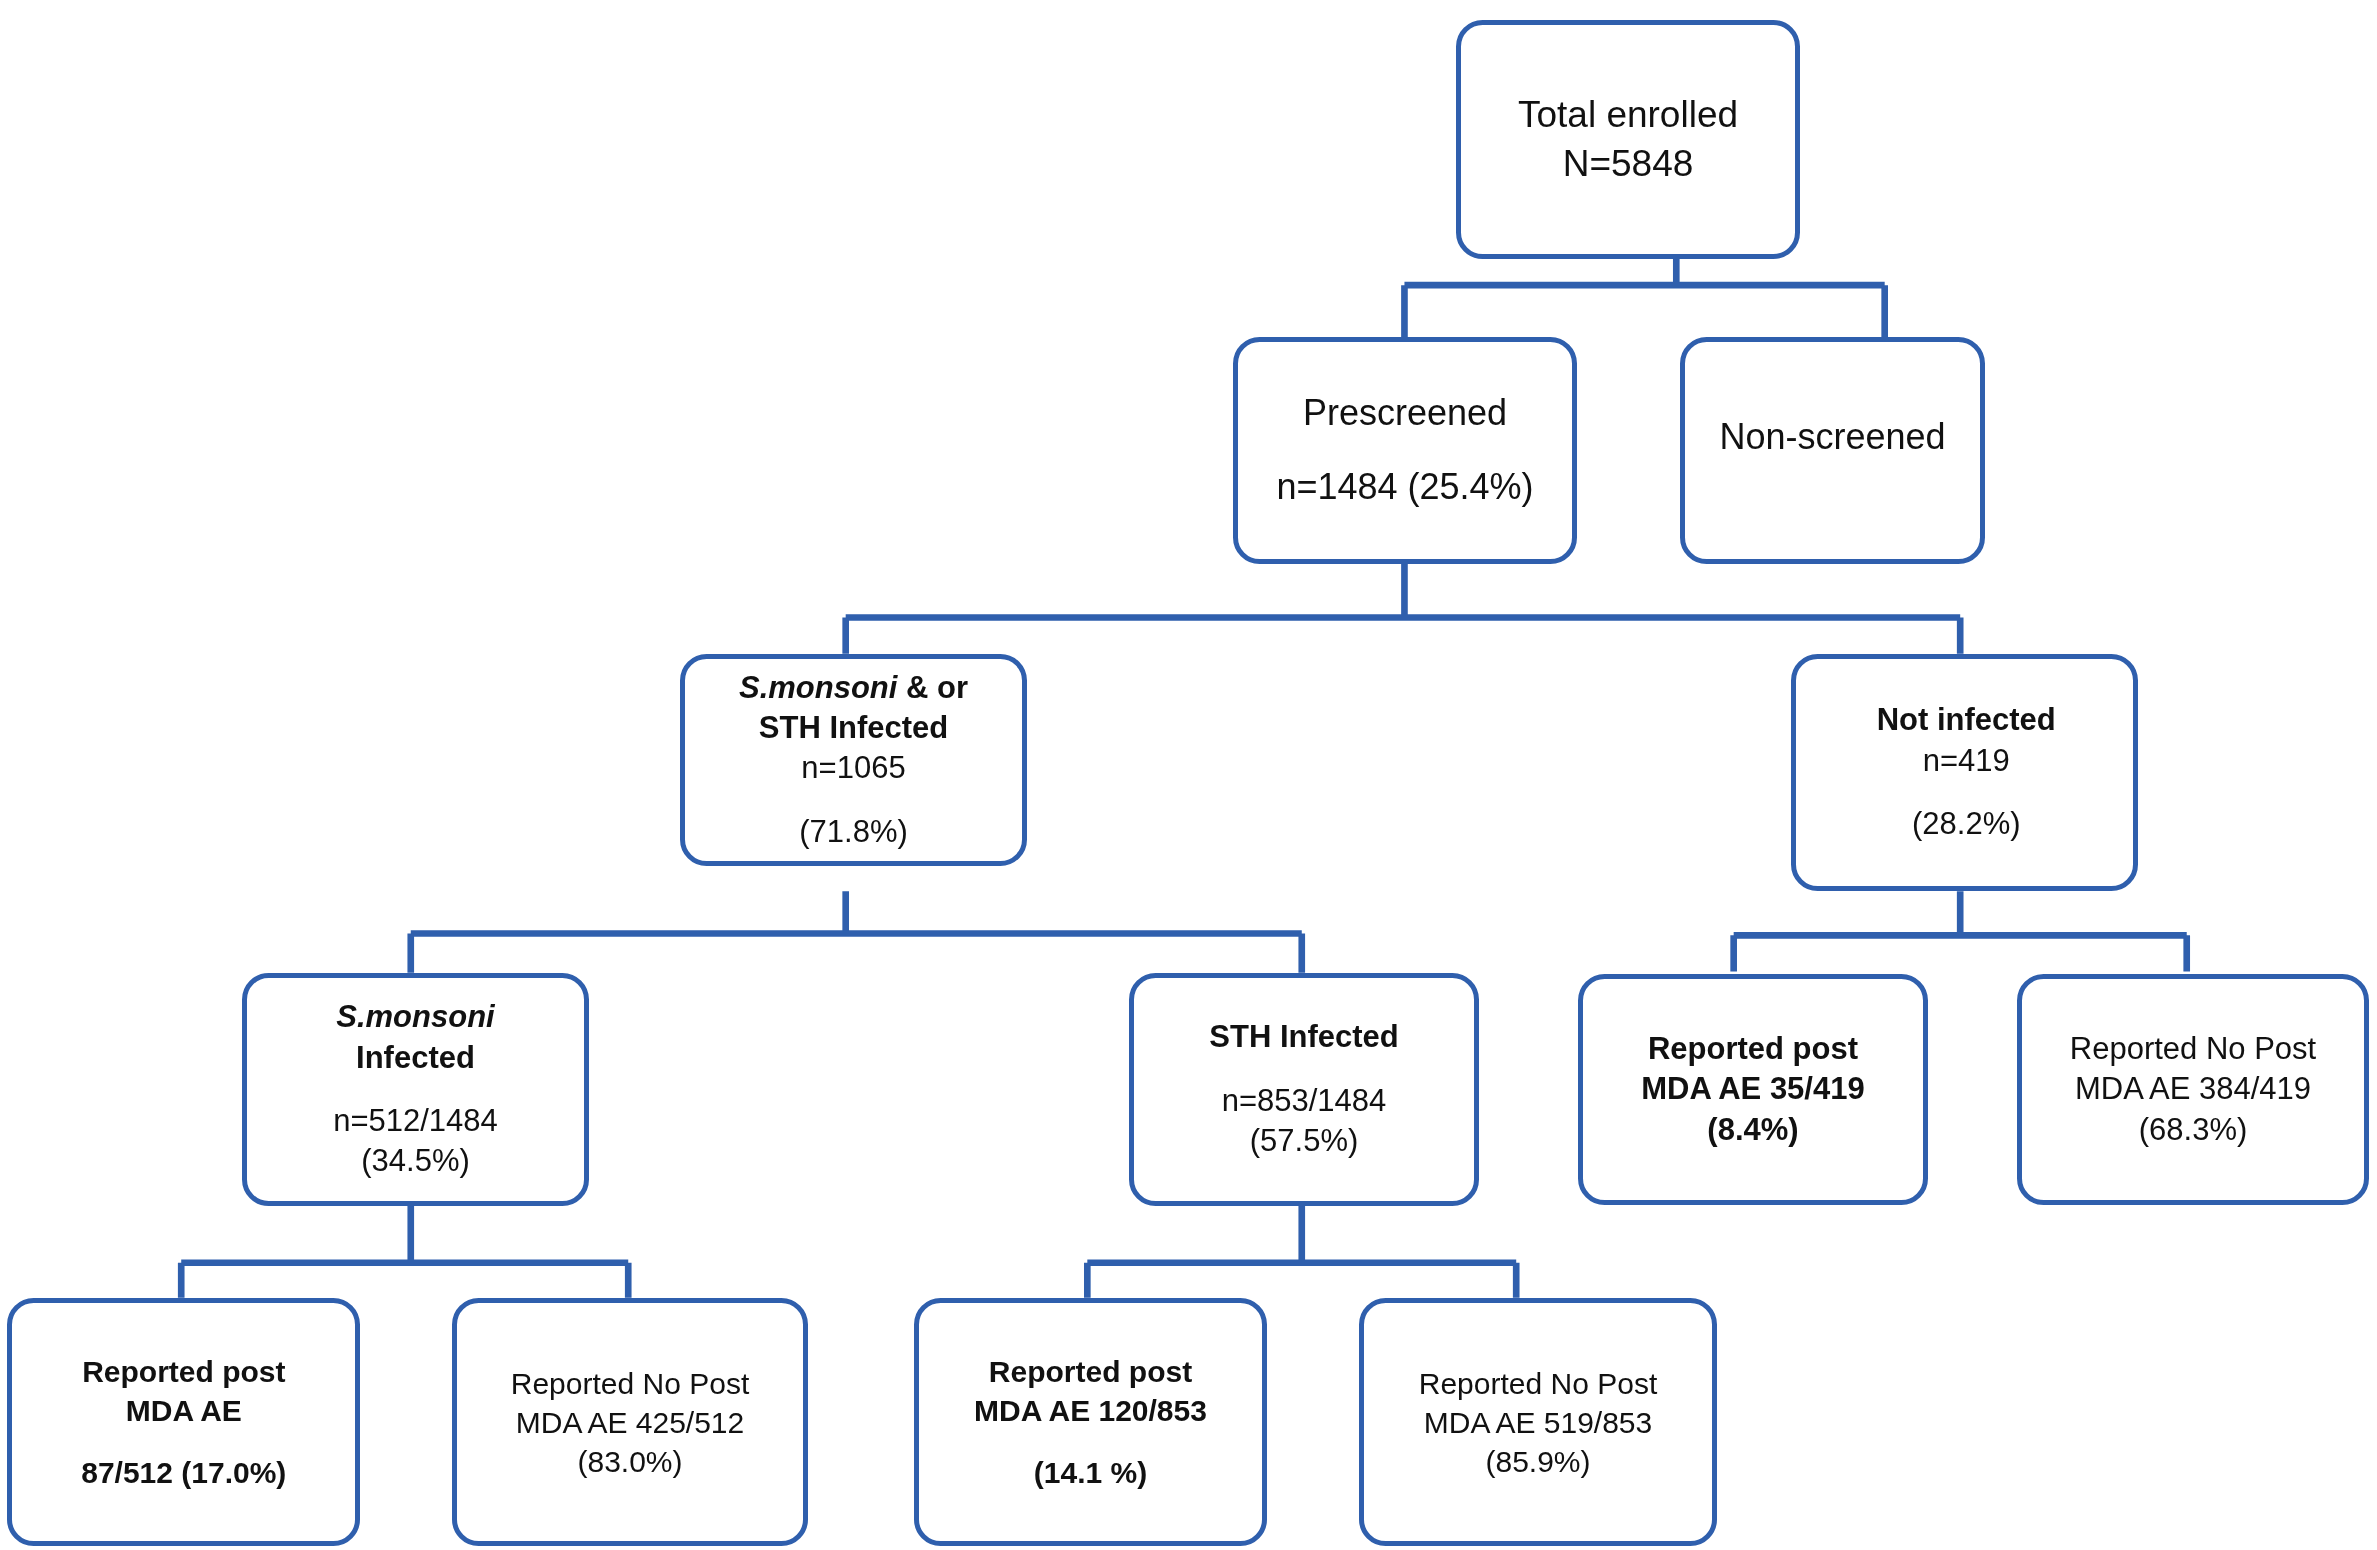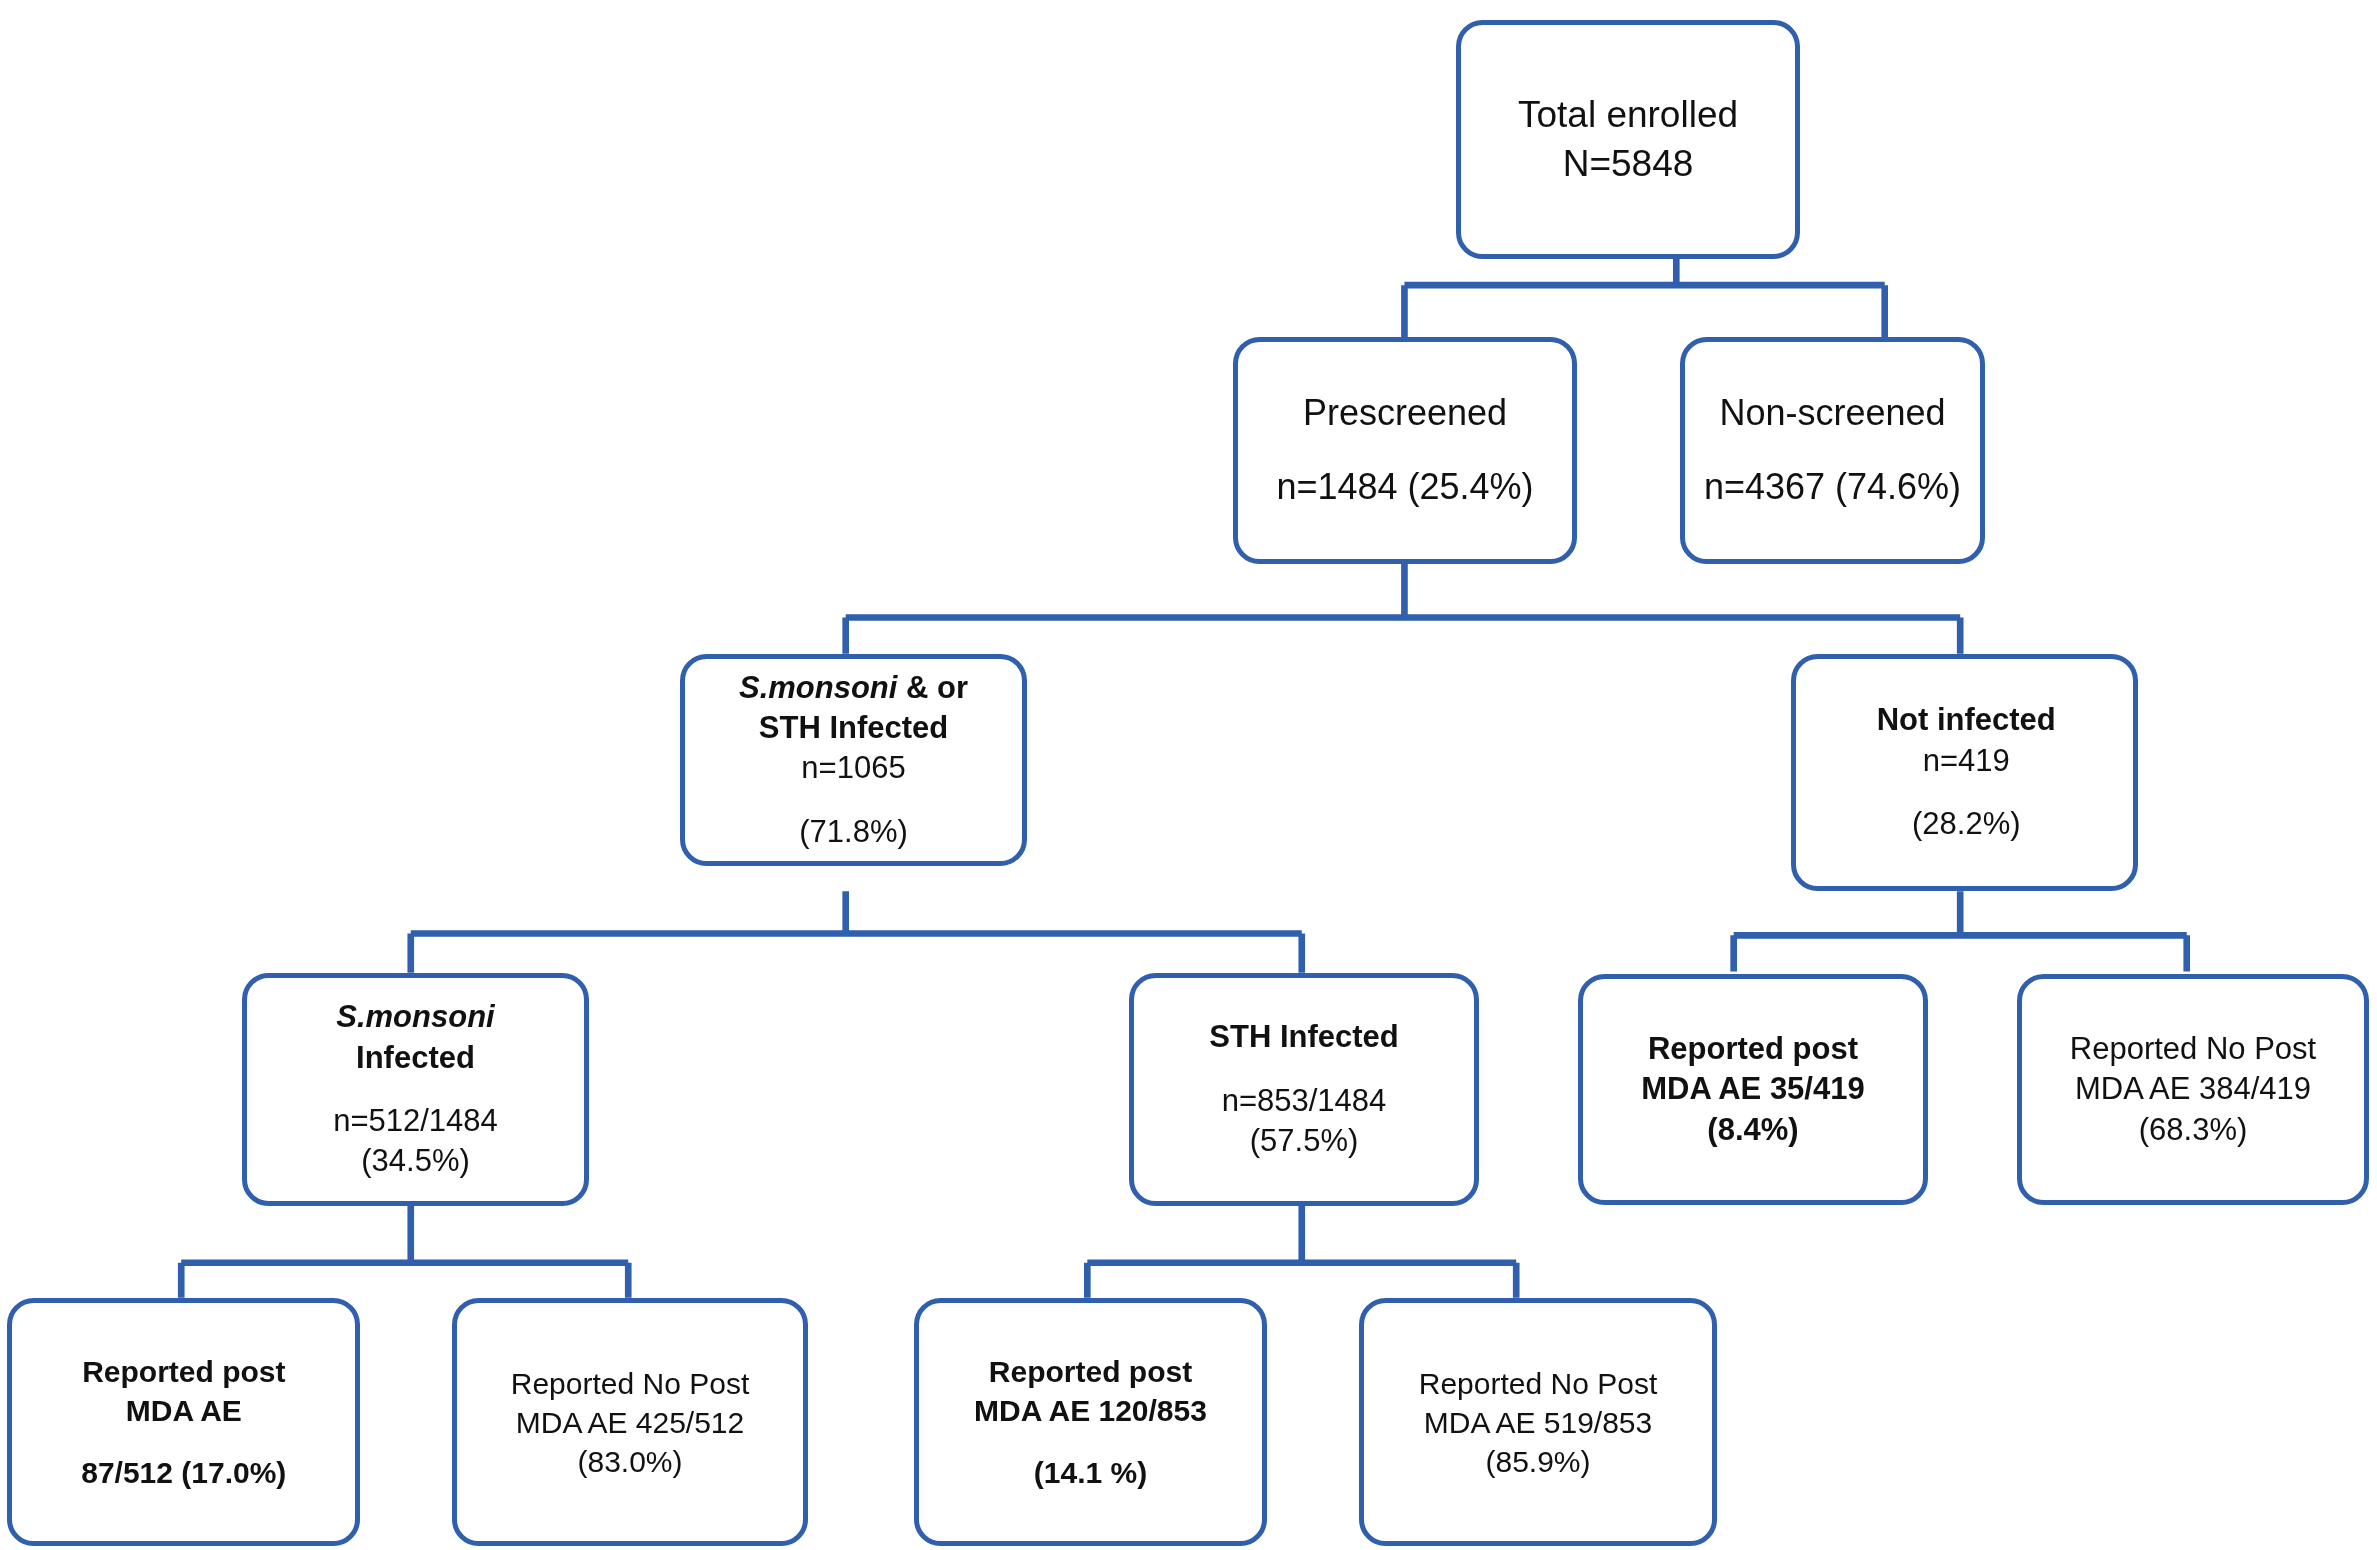--- a/index.html
+++ b/index.html
@@ -87,21 +87,20 @@
 
   <div class="node fs-l2" style="left:1233px; top:337px; width:344px; height:227px;">
     <span class="ln reg">Prescreened</span>
     <span class="ln gap"></span>
     <span class="ln reg">n=1484 (25.4%)</span>
   </div>
 
   <div class="node fs-l2" style="left:1680px; top:337px; width:305px; height:227px;">
     <span class="ln reg">Non-screened</span>
     <span class="ln gap"></span>
-    <span class="ln reg">n=4367 (74.6%)</span>
   </div>
 
   <div class="node fs-l3" style="left:680px; top:654px; width:347px; height:212px;">
     <span class="ln"><i class="bi">S.monsoni</i><b class="b"> &amp; or</b></span>
     <span class="ln b">STH  Infected</span>
     <span class="ln reg">n=1065</span>
     <span class="ln gap"></span>
     <span class="ln reg">(71.8%)</span>
   </div>
 

